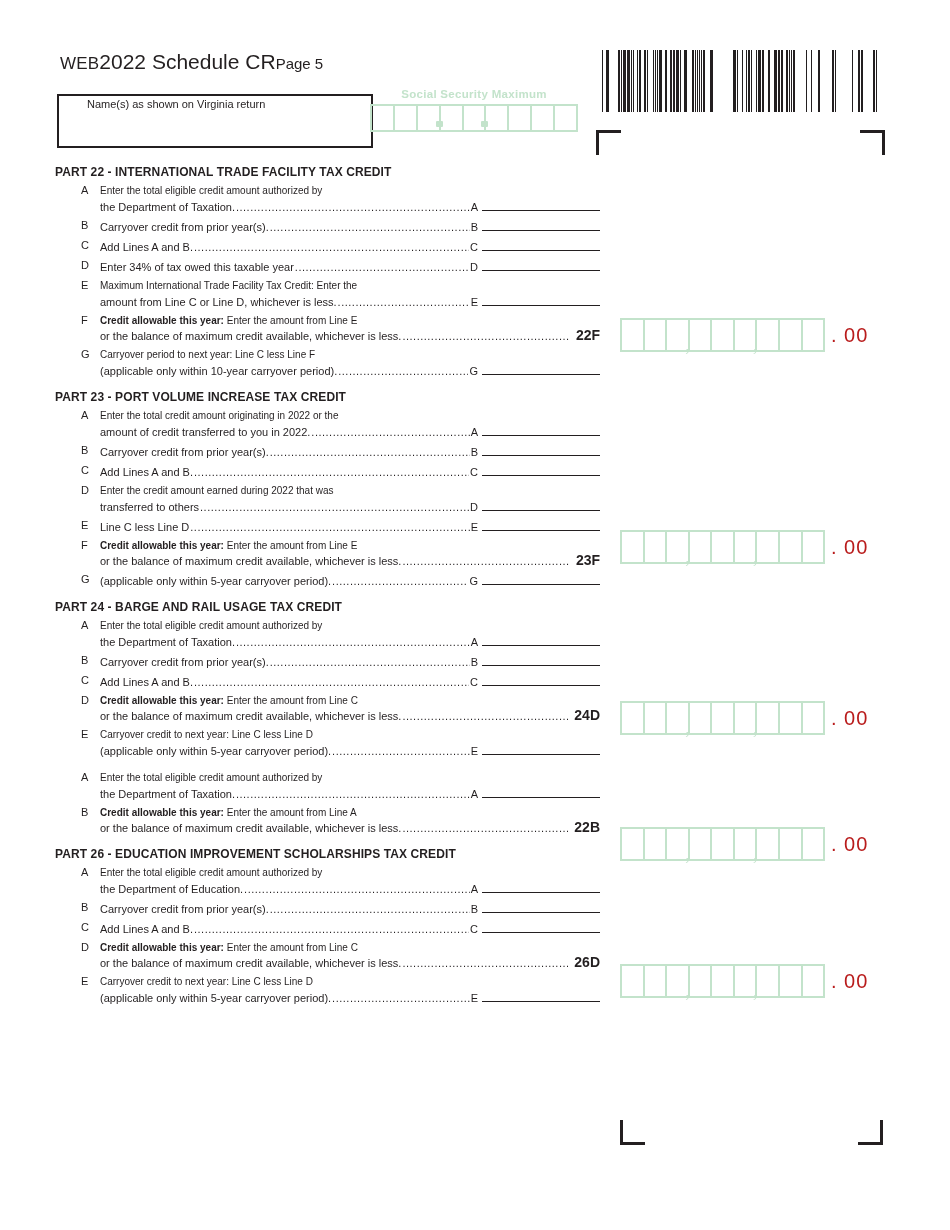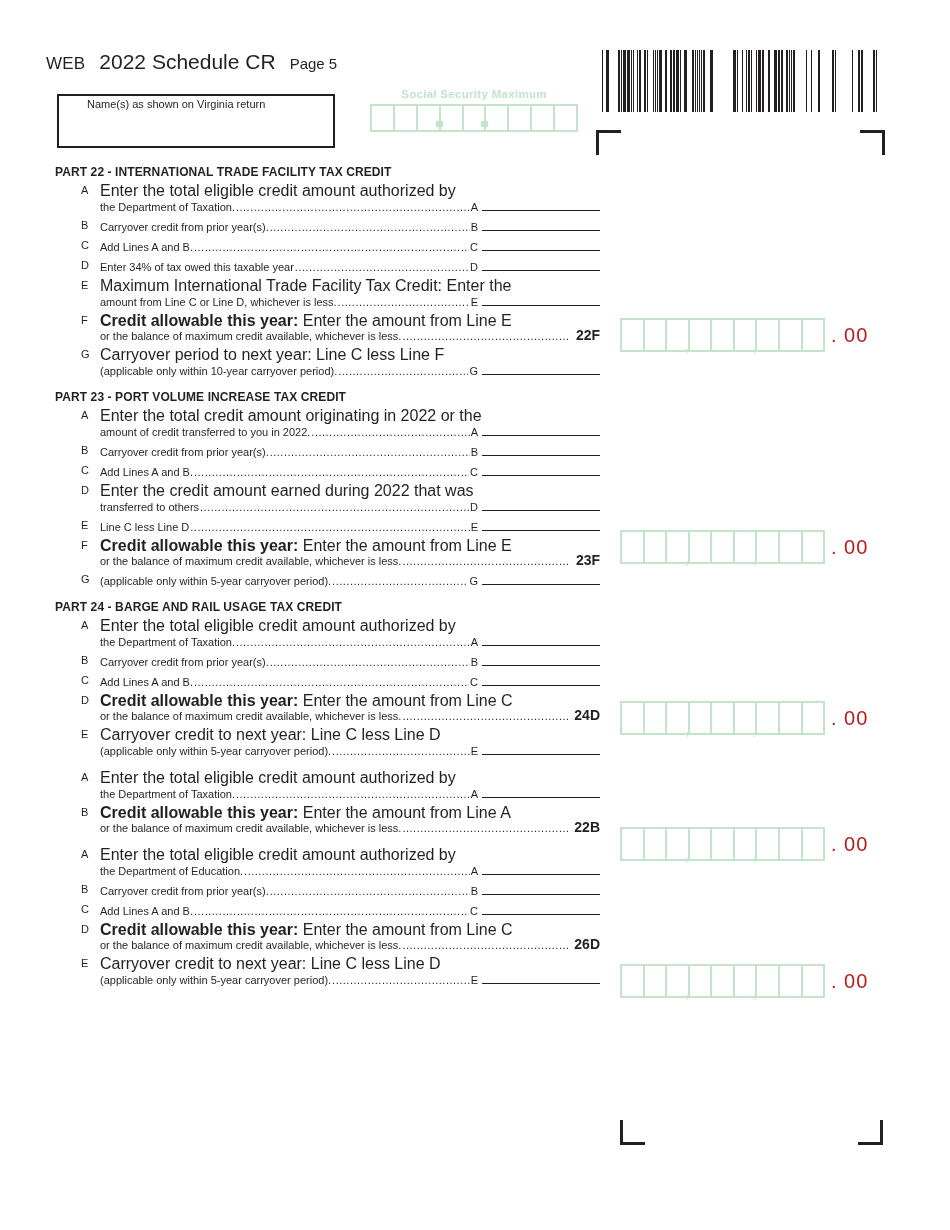--- a/index.html
+++ b/index.html
@@ -15,25 +15,24 @@
     position: relative;
     width: 950px;
     height: 1230px;
     background: #ffffff;
     overflow: hidden;
   }
 
   
   #header-row {
     position: absolute;
-    left: 46px;
+    left: 60px;
     top: 50px;
     display: flex;
     align-items: baseline;
-    gap: 14px;
     text-align: center;
   }
   .web-tag {
     font-size: 17px;
     font-weight: 400;
     letter-spacing: .2px;
   }
   .form-title {
     font-size: 21px;
     font-weight: 400;
@@ -41,21 +40,21 @@
   .page-label {
     font-size: 15px;
     font-weight: 400;
   }
 
   
   #name-box {
     position: absolute;
     left: 57px;
     top: 94px;
-    width: 278px;
+    width: 316px;
     height: 54px;
     border: 2px solid #231f20;
     box-sizing: border-box;
   }
   #name-box-label {
     position: absolute;
     left: 28px;
     top: 2px;
     font-size: 11px;
     color: #231f20;
@@ -150,21 +149,21 @@
     font-size: 11px;
     padding-left: 26px;
     box-sizing: border-box;
     line-height: 15px;
   }
   .line-body {
     flex: 1 1 auto;
     min-width: 0;
   }
   .line-text1 {
-    font-size: 16px;
+    font-size: 10px;
     line-height: 15px;
   }
   .line-text2 {
     font-size: 11px;
     line-height: 15px;
     display: flex;
     align-items: baseline;
     width: 100%;
   }
   .lt2-text { white-space: nowrap; }
@@ -587,20 +586,21 @@
             <div class="line-text2">
               <span class="lt2-text">or the balance of maximum credit available, whichever is less.</span>
               <span class="leader">........................................................................................................................................................................................................</span>
               <span class="code-box">22B</span>
             </div>
           </div>
         </div>
       </div>
       <div class="part-spacer"></div>
       <div class="part">
+        <div class="part-title">PART 26 - EDUCATION IMPROVEMENT SCHOLARSHIPS TAX CREDIT</div>
         <div class="line">
           <div class="line-letter">A</div>
           <div class="line-body">
             <div class="line-text1">Enter the total eligible credit amount authorized by</div>
             <div class="line-text2">
               <span class="lt2-text">the Department of Education.</span>
               <span class="leader">........................................................................................................................................................................................................</span>
               <span class="end-letter">A</span>
               <span class="answer-rule"></span>
             </div>

